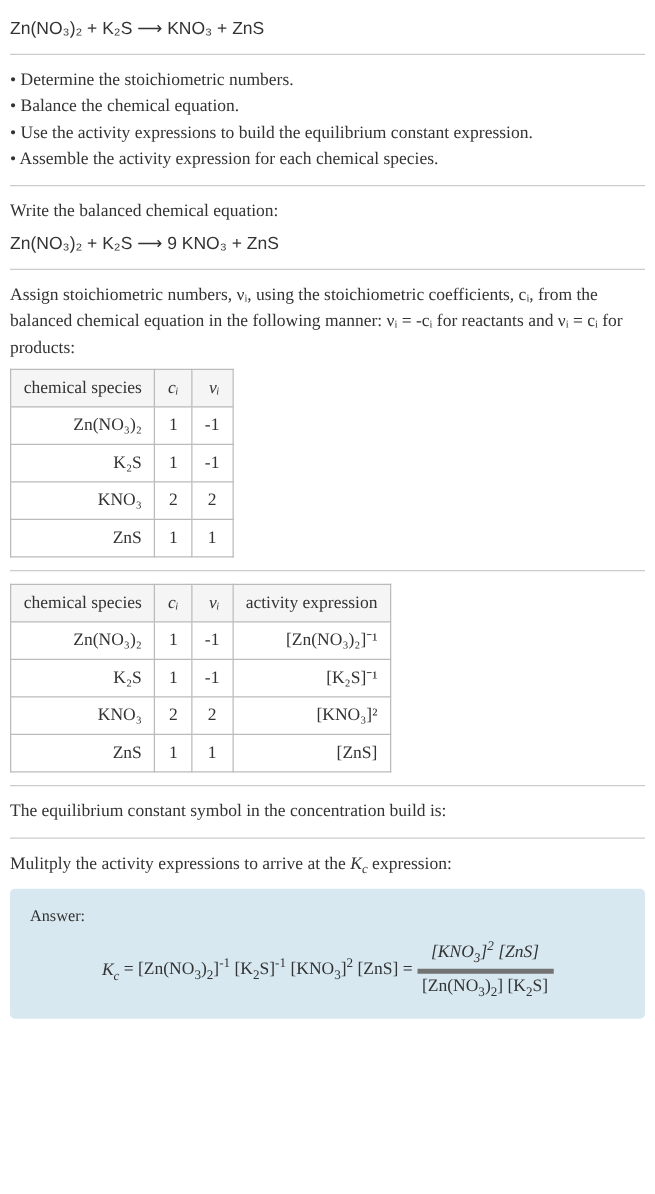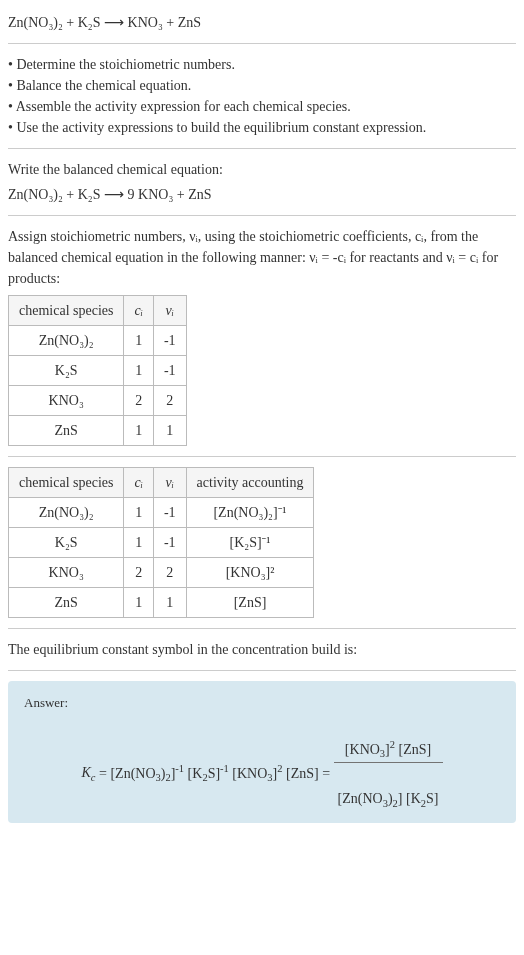--- a/index.html
+++ b/index.html
@@ -7,56 +7,56 @@
       font-family: Georgia, 'Times New Roman', serif;
       font-size: 14px;
       color: #333;
       background: #fff;
       width: 524px;
       padding: 8px;
       line-height: 1.5;
     }
     .section { margin-bottom: 8px; }
     hr { border: none; border-top: 1px solid #ccc; margin: 10px 0; }
-    .equation { font-family: Liberation Serif, serif; margin: 4px 0; }
+    .equation { font-family: Liberation Sans, sans-serif; margin: 4px 0; }
     sub { font-size: 0.75em; }
     sup { font-size: 0.75em; }
     .italic { font-style: italic; }
     table { border-collapse: collapse; margin: 6px 0; }
-    th, td { border: 1px solid #bbb; padding: 4px 10px; text-align: center; font-weight: normal; }
+    th, td { border: 1px solid #bbb; padding: 4px 10px; text-align: right; font-weight: normal; }
     th { background: #f5f5f5; }
     .center { text-align: center; }
     .answer-box {
       background: #d7e8f0;
       padding: 12px 16px;
       border-radius: 4px;
       margin-top: 6px;
     }
-    .answer-label { font-size: 13px; margin-bottom: 24px; }
+    .answer-label { font-size: 13px; margin-bottom: 8px; }
     .frac { display: inline-block; text-align: center; vertical-align: middle; }
-    .frac .num { display: block; border-bottom: 1px solid #737373; padding: 0 4px; }
-    .frac .den { display: block; padding: 0 4px; margin-top: 25px; }
+    .frac .num { display: block; border-bottom: 4px solid #737373; padding: 0 4px; font-style: italic; }
+    .frac .den { display: block; padding: 0 4px; }
     .kc-line { text-align: center; font-family: 'Times New Roman', serif; }
     ul.plan { list-style: none; padding-left: 0; }
     ul.plan li::before { content: "• "; }
   </style>
 </head>
 <body>
 
 <div class="section">
   <div class="equation">Zn(NO₃)₂ + K₂S ⟶ KNO₃ + ZnS</div>
 </div>
 <hr>
 
 <div class="section">
   <ul class="plan">
     <li>Determine the stoichiometric numbers.</li>
     <li>Balance the chemical equation.</li>
+    <li>Use the activity expressions to build the equilibrium constant expression.</li>
     <li>Assemble the activity expression for each chemical species.</li>
-    <li>Use the activity expressions to build the equilibrium constant expression.</li>
   </ul>
 </div>
 <hr>
 
 <div class="section">
   <div>Write the balanced chemical equation:</div>
   <div class="equation">Zn(NO₃)₂ + K₂S ⟶ 9 KNO₃ + ZnS</div>
 </div>
 <hr>
 
@@ -94,21 +94,21 @@
 </div>
 <hr>
 
 <div class="section">
   <table>
     <tbody>
         <tr>
       <th>chemical species</th>
       <th class="italic">cᵢ</th>
       <th class="italic">νᵢ</th>
-      <th>activity accounting</th>
+      <th>activity expression</th>
     </tr>
     <tr>
       <td>Zn(NO₃)₂</td>
       <td class="center">1</td>
       <td class="center">-1</td>
       <td>[Zn(NO₃)₂]⁻¹</td>
     </tr>
     <tr>
       <td>K₂S</td>
       <td class="center">1</td>
@@ -131,20 +131,21 @@
     </table>
 </div>
 <hr>
 
 <div class="section">
   <div>The equilibrium constant symbol in the concentration build is:</div>
 </div>
 <hr>
 
 <div class="section">
+  <div>Mulitply the activity expressions to arrive at the <span class="italic">K<sub>c</sub></span> expression:</div>
   <div class="answer-box">
     <div class="answer-label">Answer:</div>
     <div class="kc-line">
       <span class="italic">K<sub>c</sub></span> = [Zn(NO<sub>3</sub>)<sub>2</sub>]<sup>-1</sup> [K<sub>2</sub>S]<sup>-1</sup> [KNO<sub>3</sub>]<sup>2</sup> [ZnS] =
       <span class="frac">
         <span class="num">[KNO<sub>3</sub>]<sup>2</sup> [ZnS]</span>
         <span class="den">[Zn(NO<sub>3</sub>)<sub>2</sub>] [K<sub>2</sub>S]</span>
       </span>
     </div>
   </div>

